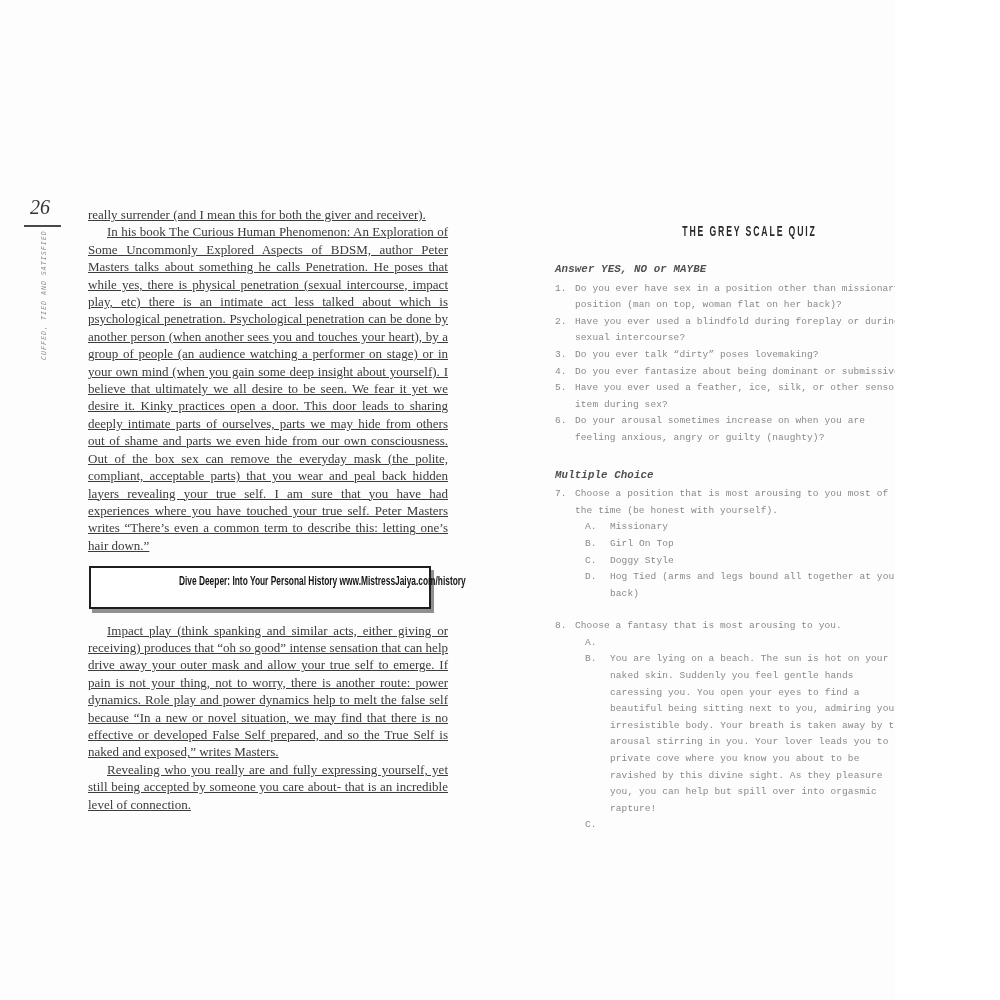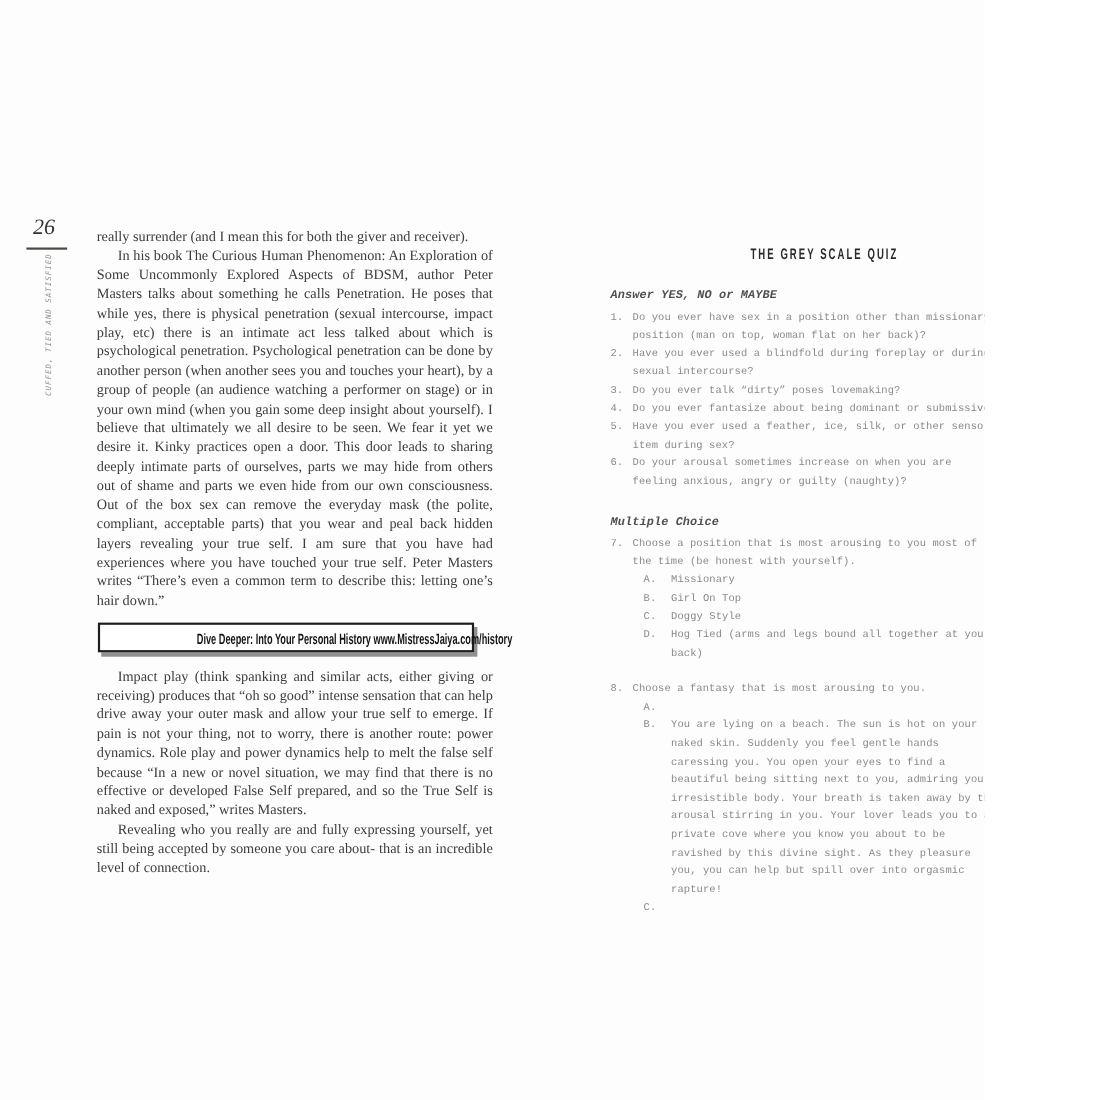--- a/index.html
+++ b/index.html
@@ -55,31 +55,32 @@
 
   
   .left-col {
     position:absolute;
     left:88px; top:206px; width:360px;
     font-family:"Liberation Serif", serif;
     font-size:13px;
     line-height:17.4px;
     color:#3e3b38;
     text-align:justify;
+    text-decoration:underline;
   }
   .para { margin:0; text-indent:19px; }
   .para.no-indent { text-indent:0; }
 
   .dive-box {
     margin:12px 17px 13px 1px;
     border:2px solid #1e1e1e;
     box-shadow:3px 4px 0 #909090;
     background:#ffffff;
     text-align:center;
-    padding:4px 0 1px 0;
+    padding:4px 0 17px 0;
     text-indent:0;
   }
   .dive-inner {
     display:inline-block;
     white-space:nowrap;
     transform:scaleX(0.62);
     transform-origin:50% 50%;
     font-family:"Liberation Sans", sans-serif;
     font-weight:700;
     font-size:13.5px;

